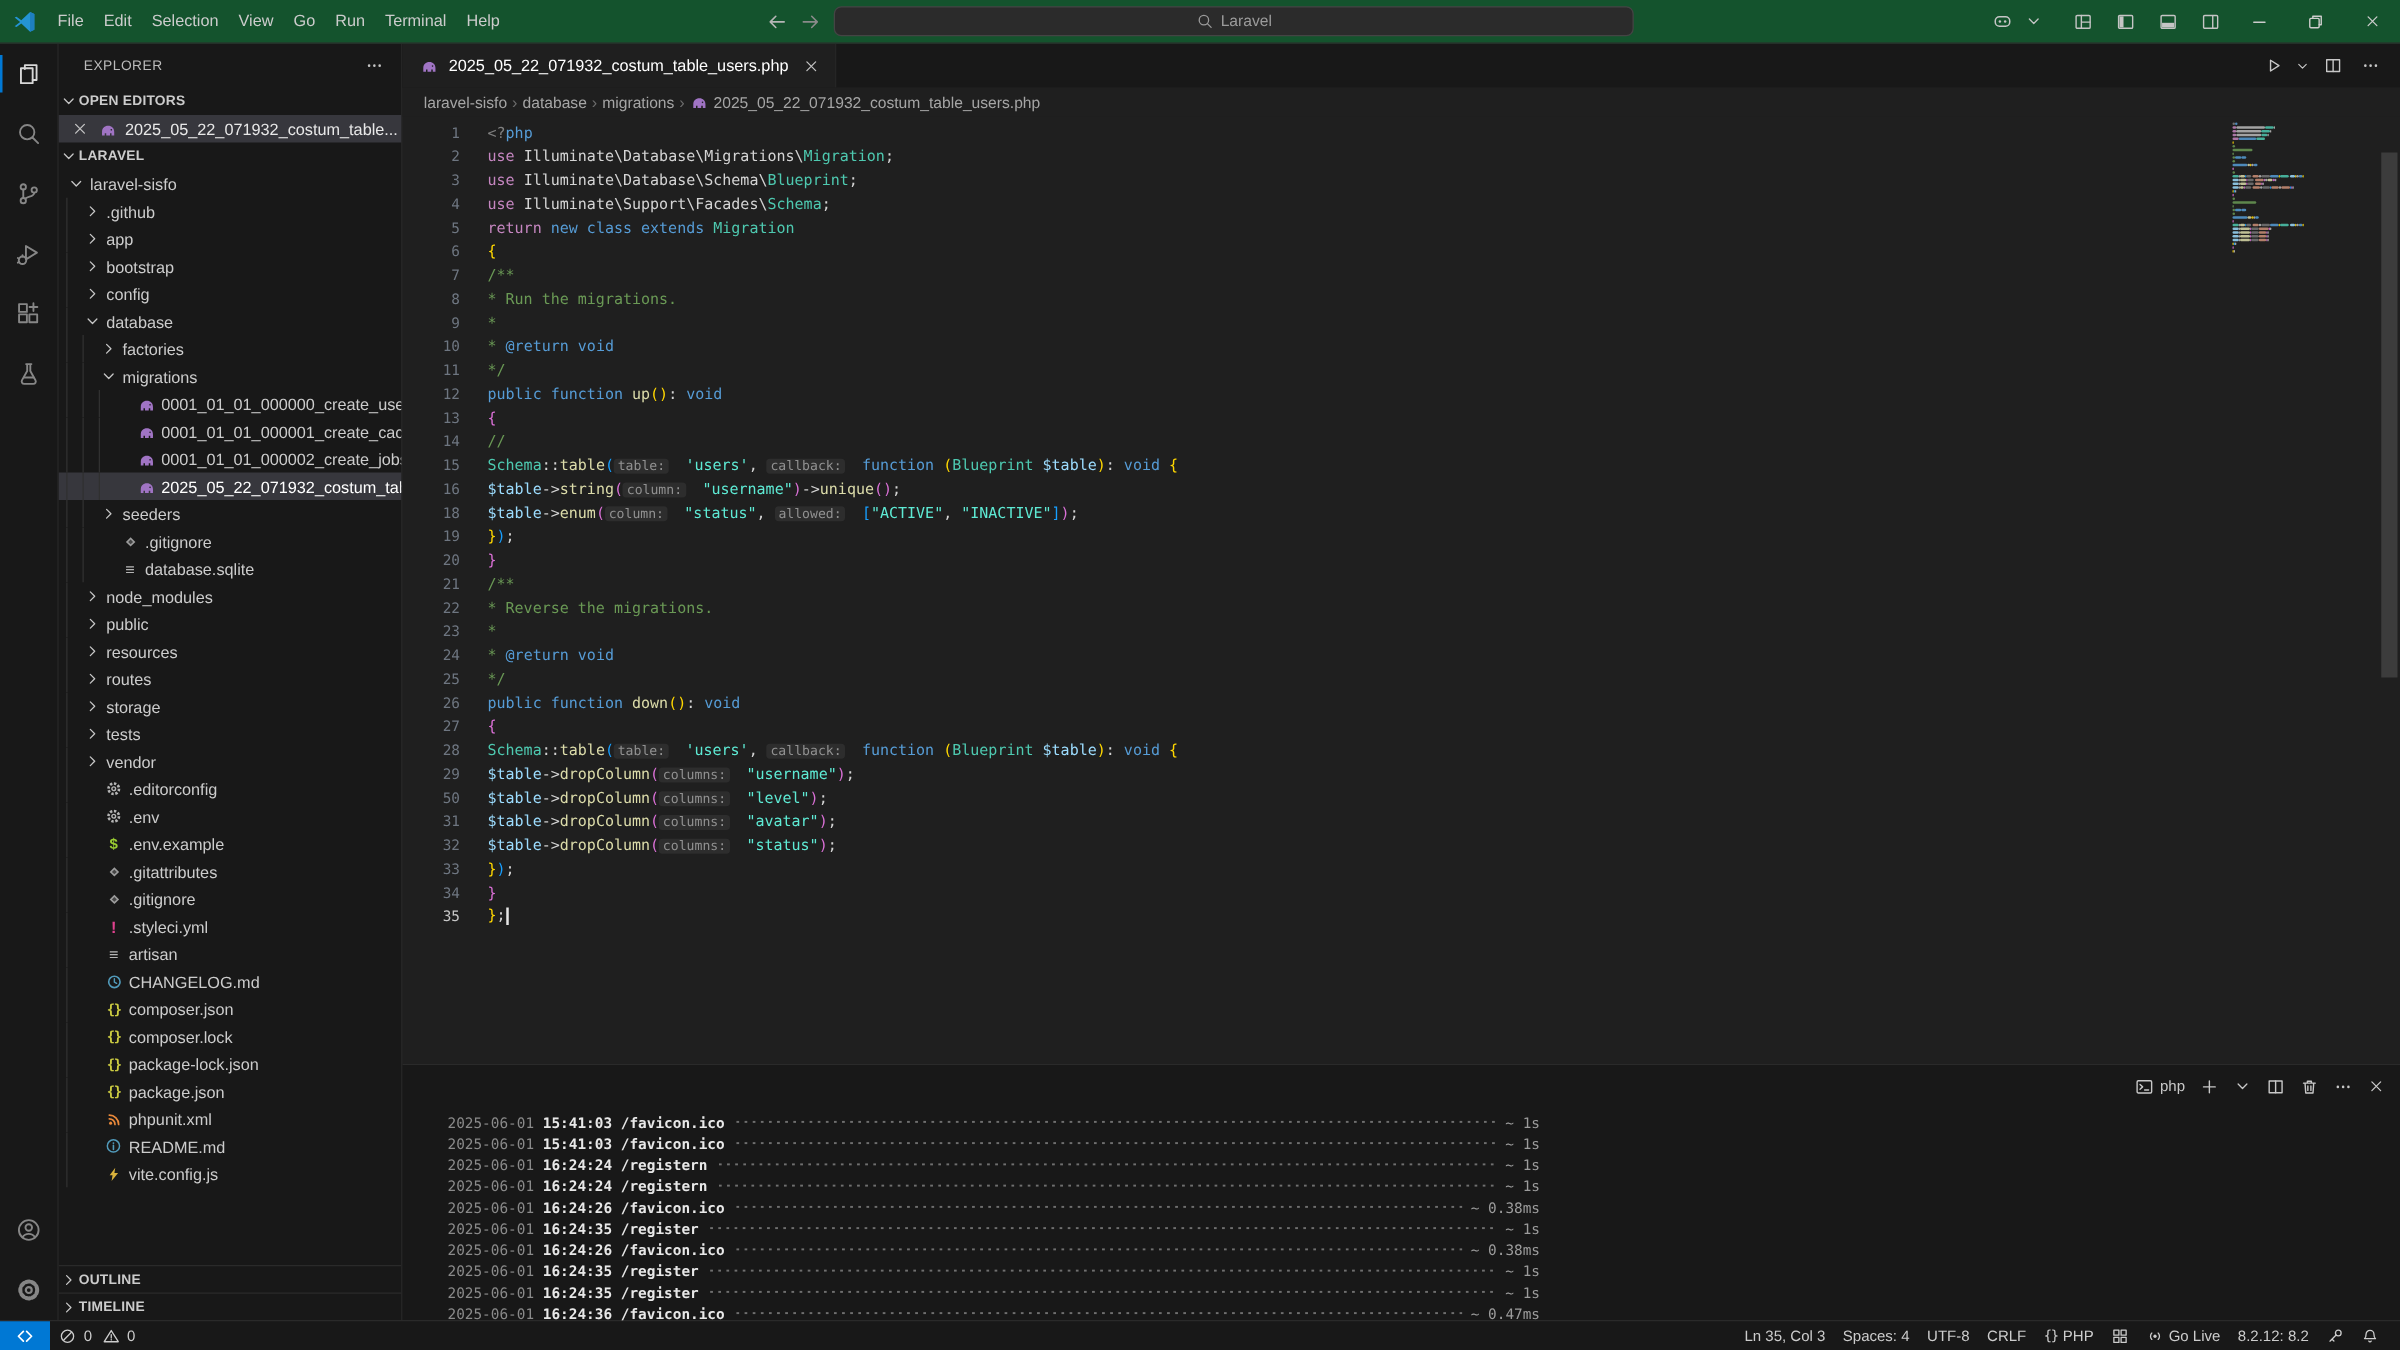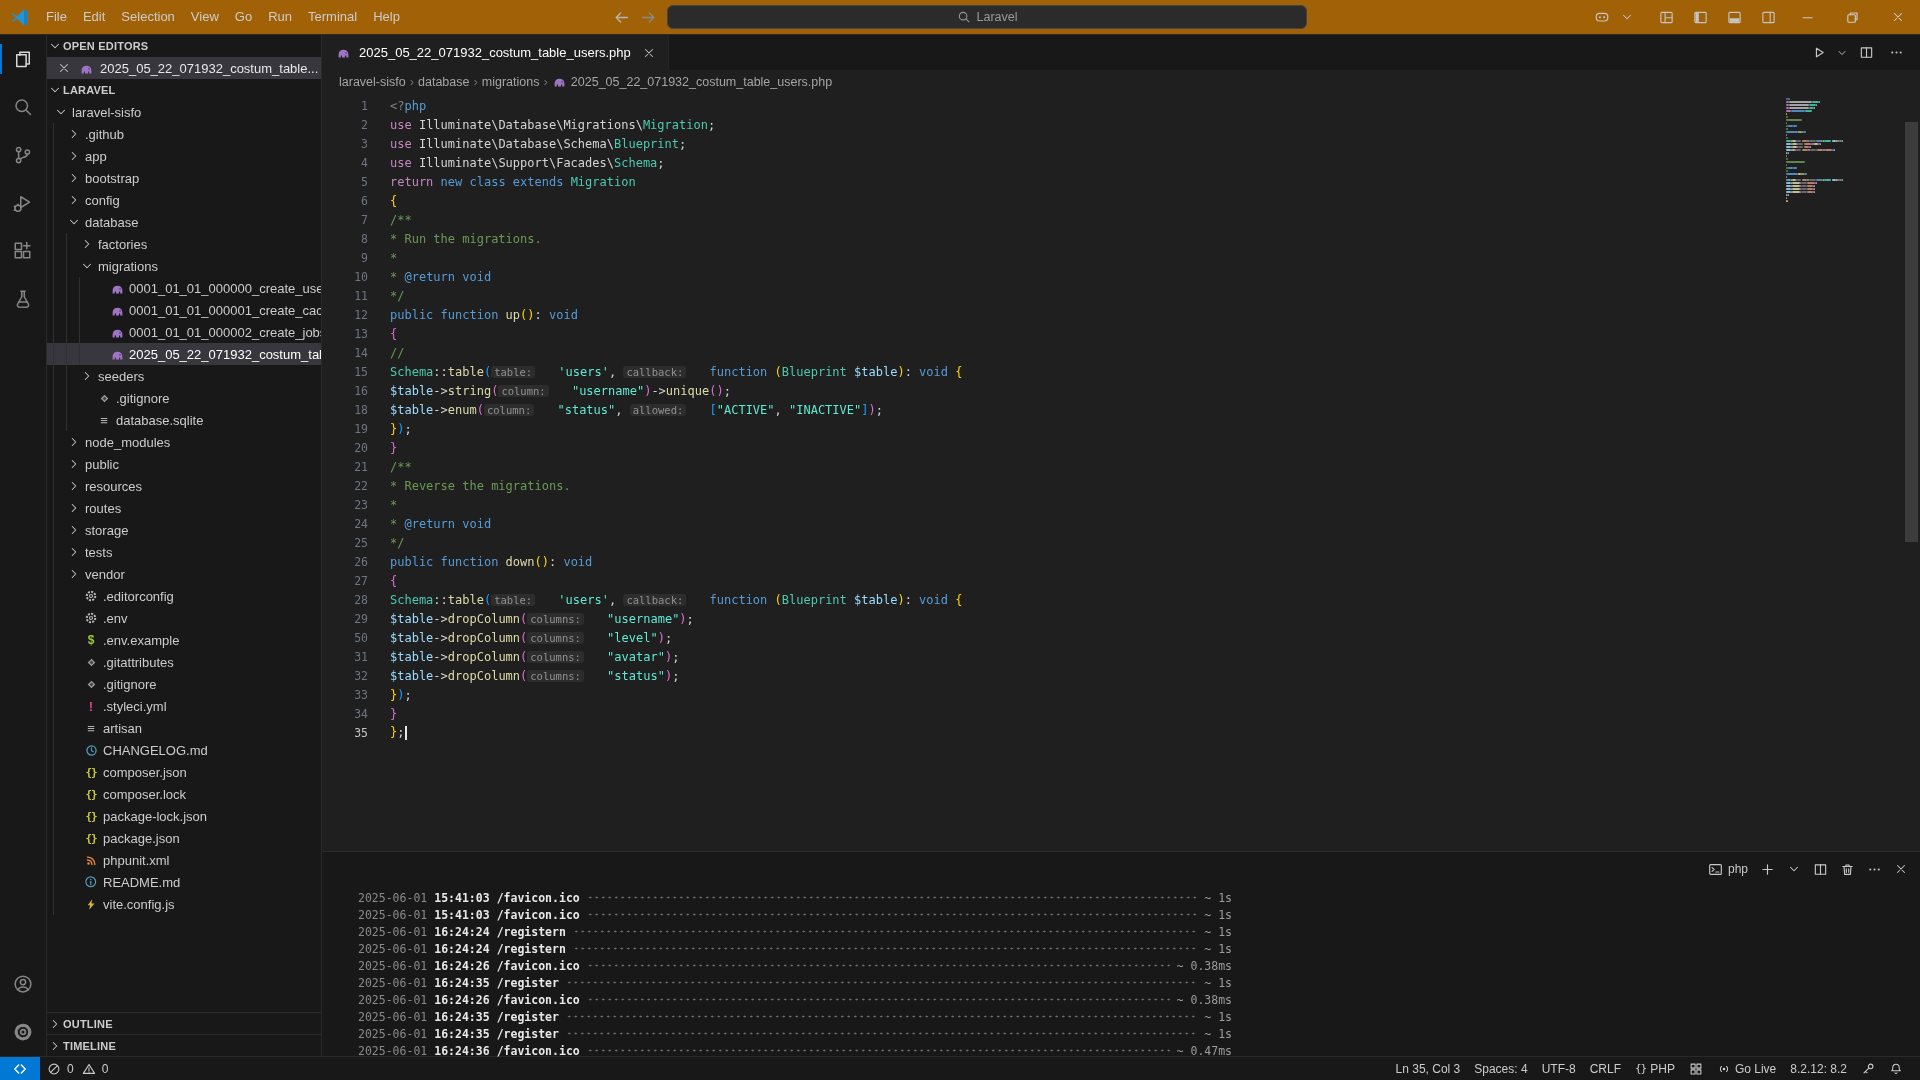--- a/index.html
+++ b/index.html
@@ -5,21 +5,21 @@
   * { margin:0; padding:0; box-sizing:border-box; }
   html,body { width:1920px; height:1080px; overflow:hidden; }
   body {
     background:#1f1f1f; color:#cccccc;
     font-family:"Liberation Sans","DejaVu Sans",sans-serif;
     font-size:13px; cursor:default; user-select:none;
   }
   svg { display:block; }
 
   
-  .titlebar { height:35px; background:#a16207; border-bottom:1px solid #2a2a2a;
+  .titlebar { height:35px; background:#14532d; border-bottom:1px solid #2a2a2a;
     display:flex; align-items:center; position:relative; }
   .logo { width:38px; display:flex; justify-content:center; flex:none; }
   .menu { display:flex; z-index:2; }
   .menu-item { padding:0 8px; line-height:34px; color:#cccccc; font-size:13px; }
   .tb-center { position:absolute; left:0; right:0; top:0; bottom:0;
     display:flex; align-items:center; justify-content:center; gap:10px; z-index:1; }
   .nav-arrow { color:#b6b6b6; display:flex; }
   .searchbox { width:640px; height:24px; background:#2b2b2b; border:1px solid #444444;
     border-radius:6px; display:flex; align-items:center; justify-content:center;
     gap:6px; color:#9a9a9a; font-size:12.5px; }
@@ -92,21 +92,21 @@
   .tk-fn   { color:#DCDCAA; }
   .tk-var  { color:#9CDCFE; }
   .tk-str  { color:#5eead4; }
   .tk-cmt  { color:#6A9955; }
   .tk-tag  { color:#569CD6; }
   .tk-pl   { color:#D4D4D4; }
   .tk-b1   { color:#FFD700; }
   .tk-b2   { color:#DA70D6; }
   .tk-b3   { color:#179FFF; }
   .tk-inlay { color:#919191; background:#2d2d2d; border-radius:3px; padding:0 3px;
-    font-size:10.5px; margin-right:16px; }
+    font-size:10.5px; margin-right:6px; }
   .tk-caret { display:inline-block; width:1.5px; height:14px; background:#e6e6e6;
     vertical-align:middle; margin-left:1px; }
 
   .minimap { position:absolute; top:4px; right:70px; width:64px; }
   .mm-line { height:3px; display:flex; align-items:center; }
   .mm-tk { height:2px; border-radius:1px; flex:none; }
   .vscroll { position:absolute; top:29px; right:2px; width:13px; height:420px;
     background:rgba(121,121,121,.32); }
 
   
@@ -291,20 +291,30 @@
         <div class="ab-item">
           <svg width="20" height="20" viewBox="0 0 16 16" fill="none" stroke="currentColor" stroke-width="1.2" stroke-linecap="round" stroke-linejoin="round">
             <circle cx="8" cy="8" r="5.4" stroke-width="2.6" stroke-dasharray="2.3 1.6"></circle>
             <circle cx="8" cy="8" r="1.9" stroke-width="1.4"></circle>
           </svg>
         </div>
       </div>
     </div>
 
   <div class="sidebar">
+    <div class="sb-header">
+      <span>EXPLORER</span>
+      <span class="sb-header-more" id="sb-more">
+          <svg width="15" height="15" viewBox="0 0 16 16">
+            <circle cx="3.5" cy="8" r="1.1" fill="currentColor"></circle>
+            <circle cx="8" cy="8" r="1.1" fill="currentColor"></circle>
+            <circle cx="12.5" cy="8" r="1.1" fill="currentColor"></circle>
+          </svg>
+        </span>
+    </div>
     <div class="section-row" id="oe-header">
       <span class="chev" id="oe-chev">
           <svg width="14" height="14" viewBox="0 0 16 16" fill="none" stroke="currentColor" stroke-width="1.2" stroke-linecap="round" stroke-linejoin="round">
             <path d="M4 6l4 4 4-4"></path>
           </svg>
         </span>
       <span>OPEN EDITORS</span>
     </div>
     <div id="oe-items">
         <div class="oe-item">

